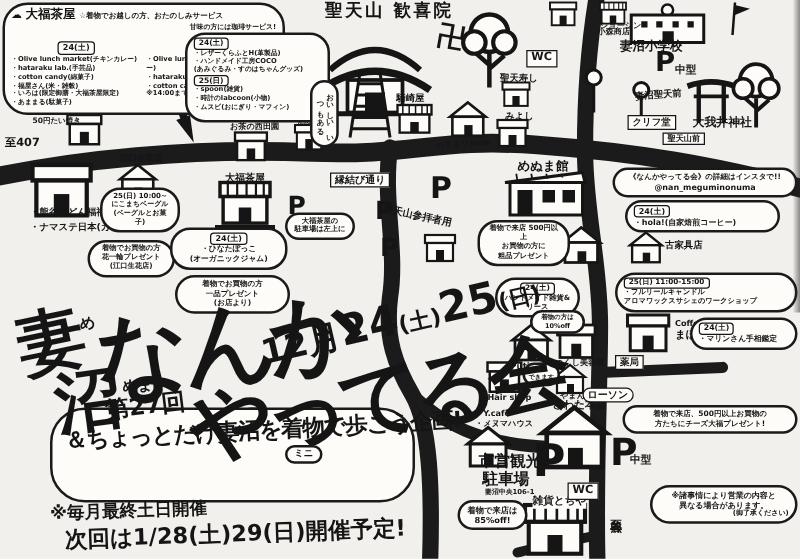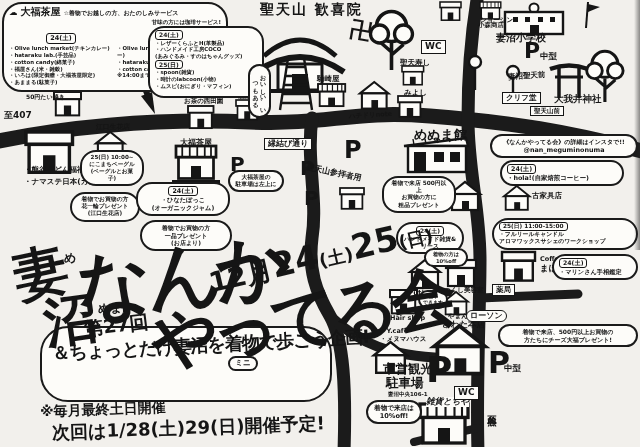--- a/index.html
+++ b/index.html
@@ -242,21 +242,26 @@
   <div class="cloud" style="left:424px;top:248px;width:44px;font-size:5.2px;padding:1px 2px;">
     <div>着物の方は</div>
     <div>10%off</div>
   </div>
   <div class="cloud" style="left:418px;top:290px;width:30px;font-size:5px;padding:1px;">
     <div>駐車</div>
     <div>できます</div>
   </div>
   <div class="cloud" style="left:366px;top:400px;width:56px;font-size:6.6px;">
     <div>着物で来店は</div>
-    <div>10%off!</div>
+    <div>85%off!</div>
+  </div>
+  <div class="cloud" style="left:520px;top:388px;width:118px;font-size:6.4px;">
+    <div>※諸事情により営業の内容と</div>
+    <div>異なる場合があります。</div>
+    <div style="text-align:right;font-size:5.6px;">(御了承ください)</div>
   </div>
 
   <div class="lbl" style="left:4px;top:110px;font-size:9px;">至407</div>
   <div class="boxlbl" style="left:264px;top:138px;font-size:8px;">縁結び通り</div>
   <div class="lbl" style="left:260px;top:1px;font-size:14px;font-weight:900;letter-spacing:2px;">聖天山 歓喜院</div>
   <div class="lbl" style="left:350px;top:18px;font-size:22px;transform:rotate(10deg);">卍</div>
   <div class="boxlbl" style="left:421px;top:40px;font-size:9px;">WC</div>
   <div class="lbl" style="left:496px;top:32px;font-size:10px;font-weight:900;">妻沼小学校</div>
   <div class="pmark" style="left:524px;top:40px;font-size:22px;">P</div>
   <div class="lbl" style="left:540px;top:52px;font-size:8.5px;">中型</div>
@@ -274,34 +279,34 @@
   <div class="lbl" style="left:238px;top:92px;font-size:7px;">酒屋</div>
   <div class="lbl" style="left:96px;top:124px;font-size:6.8px;">江口生花店</div>
   <div class="lbl" style="left:24px;top:166px;font-size:7.5px;">・熊谷うどん福福</div>
   <div class="lbl" style="left:24px;top:178px;font-size:7.5px;">・ナマステ日本(カレー)</div>
   <div class="lbl" style="left:180px;top:138px;font-size:8px;">大福茶屋</div>
   <div class="pmark" style="left:344px;top:138px;font-size:24px;">P</div>
   <div class="pmark" style="left:300px;top:158px;font-size:20px;">P</div>
   <div class="pmark" style="left:304px;top:188px;font-size:20px;">P</div>
   <div class="pmark" style="left:230px;top:154px;font-size:20px;">P</div>
   <div class="lbl" style="left:306px;top:168px;font-size:8px;transform:rotate(12deg);">聖天山参拝者用</div>
-  <div class="lbl" style="left:414px;top:128px;font-size:13px;">めぬま館</div>
+  <div class="lbl" style="left:414px;top:128px;font-size:10px;">めぬま館</div>
   <div class="lbl" style="left:408px;top:289px;font-size:7px;">Puti・Pott</div>
   <div class="lbl" style="left:444px;top:287px;font-size:6.5px;">つくし美容室</div>
   <div class="lbl" style="left:390px;top:315px;font-size:6.5px;">Hair shop</div>
   <div class="lbl" style="left:448px;top:313px;font-size:6.5px;">やまん</div>
   <div class="lbl" style="left:442px;top:320px;font-size:8.5px;">さわた本店</div>
   <div class="lbl" style="left:380px;top:328px;font-size:6.5px;">・Y.cafe</div>
   <div class="lbl" style="left:380px;top:336px;font-size:6.5px;text-align:right;">・メヌマハウス</div>
   <div class="lbl" style="left:383px;top:362px;font-size:12.5px;font-weight:900;">市営観光</div>
   <div class="lbl" style="left:386px;top:376px;font-size:12.5px;font-weight:900;">駐車場</div>
   <div class="lbl" style="left:388px;top:391px;font-size:5.5px;">妻沼中央106-1</div>
   <div class="pmark" style="left:426px;top:352px;font-size:36px;">P</div>
   <div class="boxlbl" style="left:454px;top:386px;font-size:9px;">WC</div>
-  <div class="lbl" style="left:426px;top:397px;font-size:8.5px;background:#fdfcf9;font-style:italic;">雑貨とちや</div>
+  <div class="lbl" style="left:426px;top:397px;font-size:8.5px;background:#fdfcf9;">雑貨とちや</div>
   <div class="lbl" style="left:532px;top:192px;font-size:7.5px;">古家具店</div>
   <div class="lbl" style="left:540px;top:256px;font-size:6.5px;">Coffee&amp;Bar</div>
   <div class="lbl" style="left:540px;top:264px;font-size:8.5px;">まほろば</div>
   <div class="boxlbl" style="left:492px;top:284px;font-size:7.5px;">薬局</div>
   <div class="boxlbl" style="left:466px;top:310px;font-size:8px;border-radius:6px;text-align:right;">ローソン</div>
   <div class="pmark" style="left:488px;top:348px;font-size:30px;">P</div>
   <div class="lbl" style="left:504px;top:364px;font-size:8.5px;">中型</div>
   <div class="lbl" style="left:486px;top:408px;font-size:9.5px;writing-mode:vertical-rl;">至熊谷</div>
 
   <div class="ink" style="left:14px;top:246px;font-size:54px;transform:rotate(-12deg);">妻</div>

